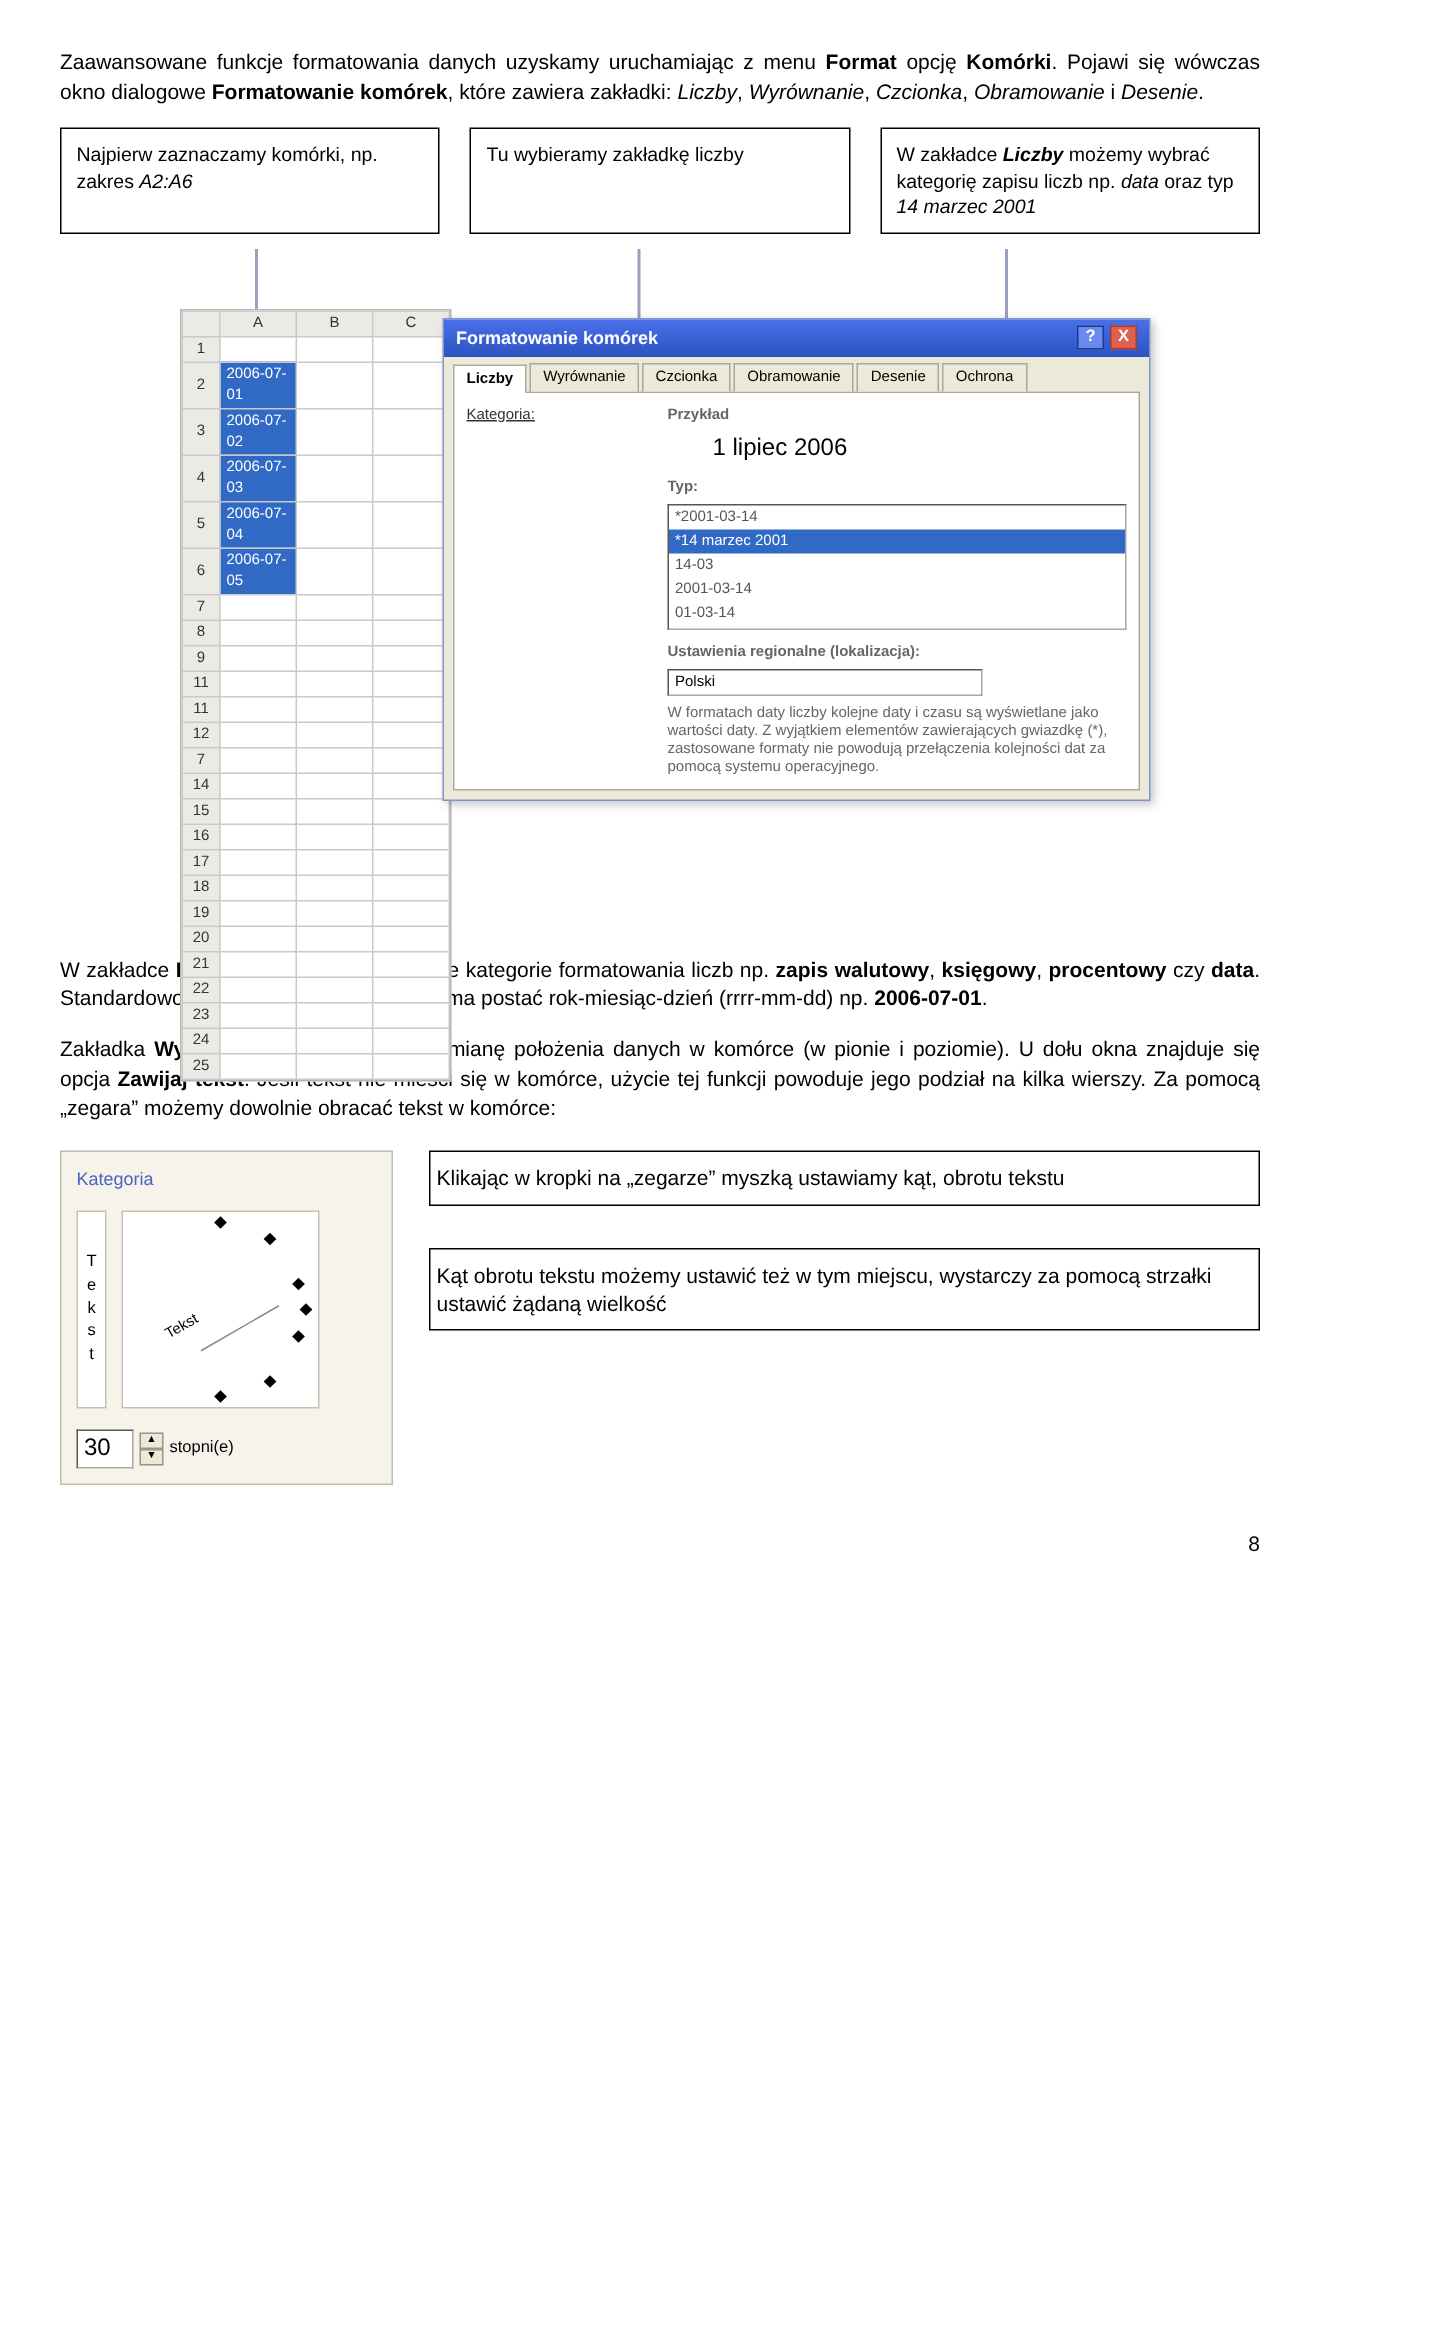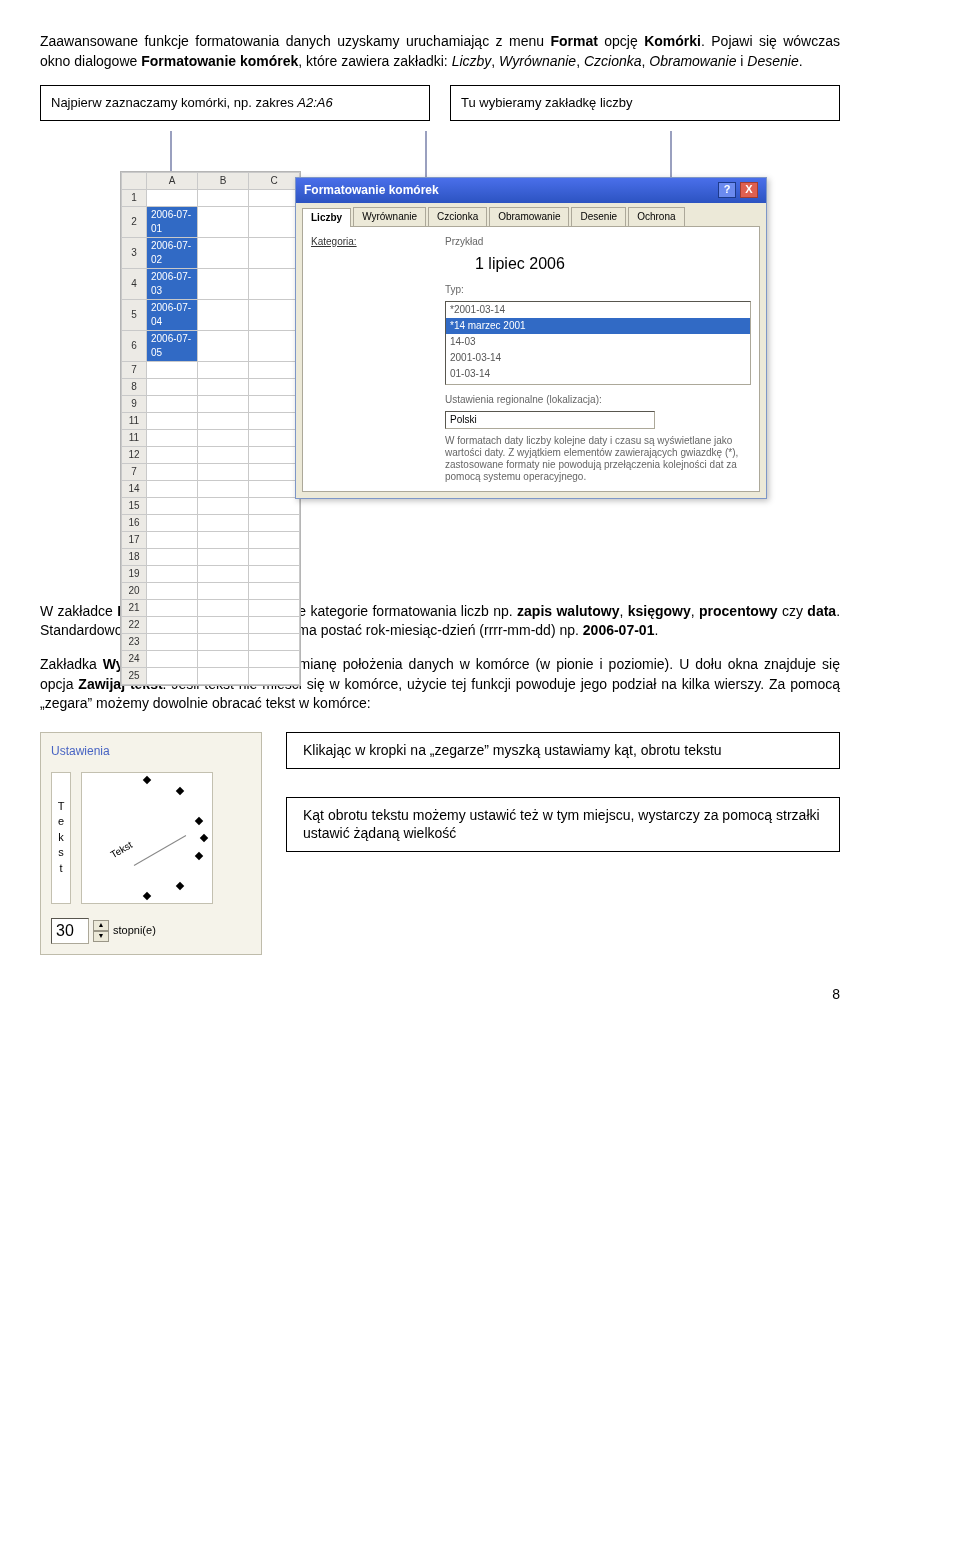--- a/index.html
+++ b/index.html
@@ -125,21 +125,21 @@
   .listbox {
     border: 1px inset #aca899;
     background: #fff;
     height: 150px;
     overflow: hidden;
   }
   .listbox div { padding: 1px 4px; font-size:10px; color:#555; }
   .listbox .sel { background: #316ac5; color:#fff; }
 
   .dlg-right { flex:1; }
-  .row-sm { margin-bottom:4px; }
+  .row-sm { margin-bottom:4px;font-weight:bold; }
   .row-sm .lbl { font-size:10px; color:#666; }
   .preview { border:none; font-size:16px; padding-left:30px; }
   .typebox {
     border: 1px inset #aca899; background:#fff; height:82px; overflow:hidden;
   }
   .typebox div { padding:1px 4px; font-size:10px; color:#555; }
   .typebox .sel { background:#316ac5; color:#fff; }
   .locale { border: 1px inset #aca899; background:#fff; padding:1px 4px; display:inline-block; width:200px; }
   .help {
     font-size:10px; color:#666; line-height:1.2; margin-top:6px;
@@ -180,39 +180,42 @@
   .dlab{position:absolute; left:28px; top:70px; font-size:10px; transform:rotate(-30deg);}
   .dline{position:absolute; left:52px; top:92px; width:60px; border-top:1px solid #888; transform-origin:left center; transform:rotate(-30deg);}
   .spin-row{margin-top:14px; display:flex; align-items:center; gap:4px;}
   .spin-val{width:28px; border:1px inset #aca899; background:#fff; padding:1px 4px; font-size:16px;}
   .spin-btns{display:flex; flex-direction:column;}
   .sbtn{width:14px; height:9px; border:1px solid #9a9687; background:#ece9d8; font-size:7px; line-height:7px; text-align:center;}
   .spin-lbl{font-size:11px;}
 
   .side-callouts { flex:1; display:flex; flex-direction:column; gap:28px; }
   .sc {
-    border:1px solid #000; padding:8px 16px; font-size:14px; line-height:1.35;
+    border:1px solid #000; padding:8px 4px; font-size:14px; line-height:1.35;
     position:relative;
   }
 
   .pagenum { text-align:right; margin-top:30px; font-size:14px; }
 </style>
 </head>
 <body>
 
 <p class="para">
   <span>Zaawansowane funkcje formatowania danych uzyskamy uruchamiając z menu </span><span class="bold">Format</span><span> opcję </span><span class="bold">Komórki</span><span>. Pojawi się wówczas okno dialogowe </span><span class="bold">Formatowanie komórek</span><span>, które zawiera zakładki: </span><span class="italic">Liczby</span><span>, </span><span class="italic">Wyrównanie</span><span>, </span><span class="italic">Czcionka</span><span>, </span><span class="italic">Obramowanie</span><span> i </span><span class="italic">Desenie</span><span>.</span>
 </p>
 
 <div class="callouts">
   <div class="callout">
     <span>Najpierw zaznaczamy komórki, np.  zakres </span><span class="italic">A2:A6</span>
   </div>
   <div class="callout">
     <span>Tu wybieramy zakładkę liczby</span>
+  </div>
+  <div class="callout">
+    <span>W zakładce </span><span class="ib">Liczby</span><span> możemy wybrać kategorię zapisu liczb np. </span><span class="italic">data</span><span> oraz typ </span><span class="italic">14 marzec 2001</span>
   </div>
 </div>
 
 <div class="figure1">
   <div class="leader lead1"></div>
   <div class="leader lead2"></div>
   <div class="leader lead3"></div>
 
   <div class="sheet">
     <table>
@@ -427,21 +430,21 @@
 <p class="para">
   <span>W zakładce </span><span class="bold">Liczby</span><span> możemy wybrać różne kategorie formatowania liczb np. </span><span class="bold">zapis walutowy</span><span>, </span><span class="bold">księgowy</span><span>, </span><span class="bold">procentowy</span><span> czy </span><span class="bold">data</span><span>. Standardowo w Windows XP format daty ma postać rok-miesiąc-dzień (rrrr-mm-dd) np. </span><span class="bold">2006-07-01</span><span>.</span>
 </p>
 
 <p class="para">
   <span>Zakładka </span><span class="bold">Wyrównanie</span><span> umożliwia nam zmianę położenia danych w komórce (w pionie i poziomie). U dołu okna znajduje się opcja </span><span class="bold">Zawijaj tekst</span><span>. Jeśli tekst nie mieści się w komórce, użycie tej funkcji powoduje jego podział na kilka wierszy. Za pomocą „zegara” możemy dowolnie obracać tekst w komórce:</span>
 </p>
 
 <div class="figure2">
   <div class="orient-panel">
-    <div class="title">Ustawienia</div>
+    <div class="title">Kategoria</div>
     <div class="orient-inner">
       <div class="vtext">
         <span>T</span>
         <span>e</span>
         <span>k</span>
         <span>s</span>
         <span>t</span>
       </div>
       <div class="dial">
         <div class="dot d1"></div>

